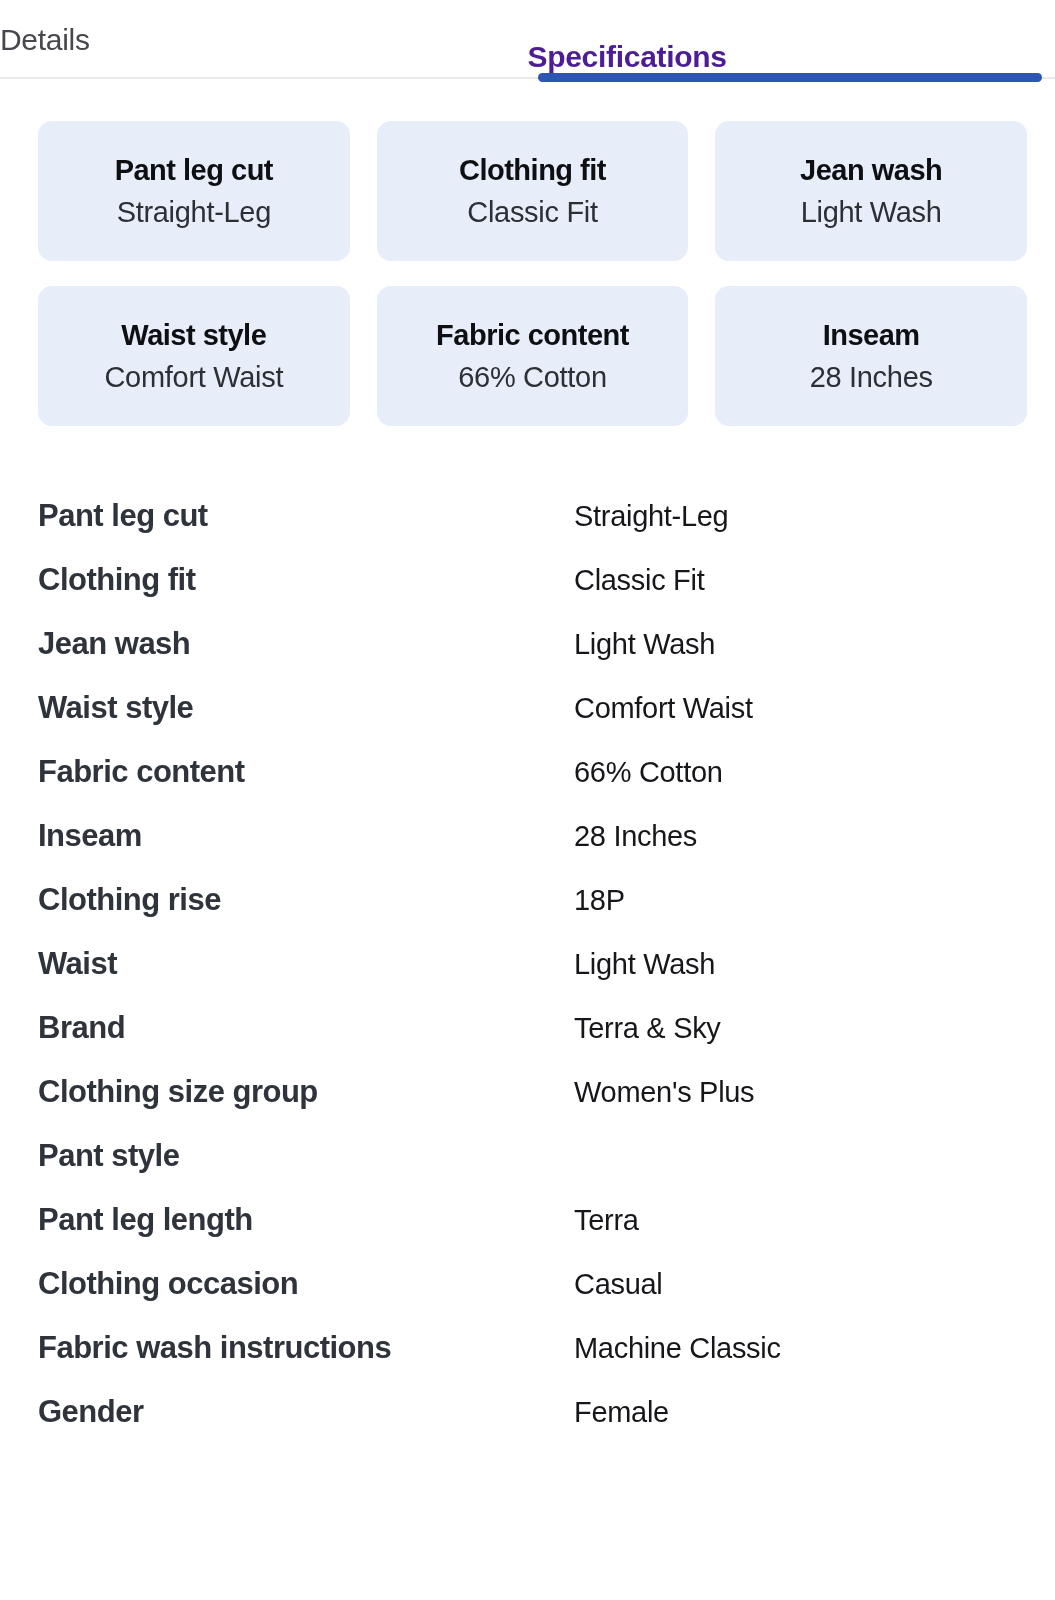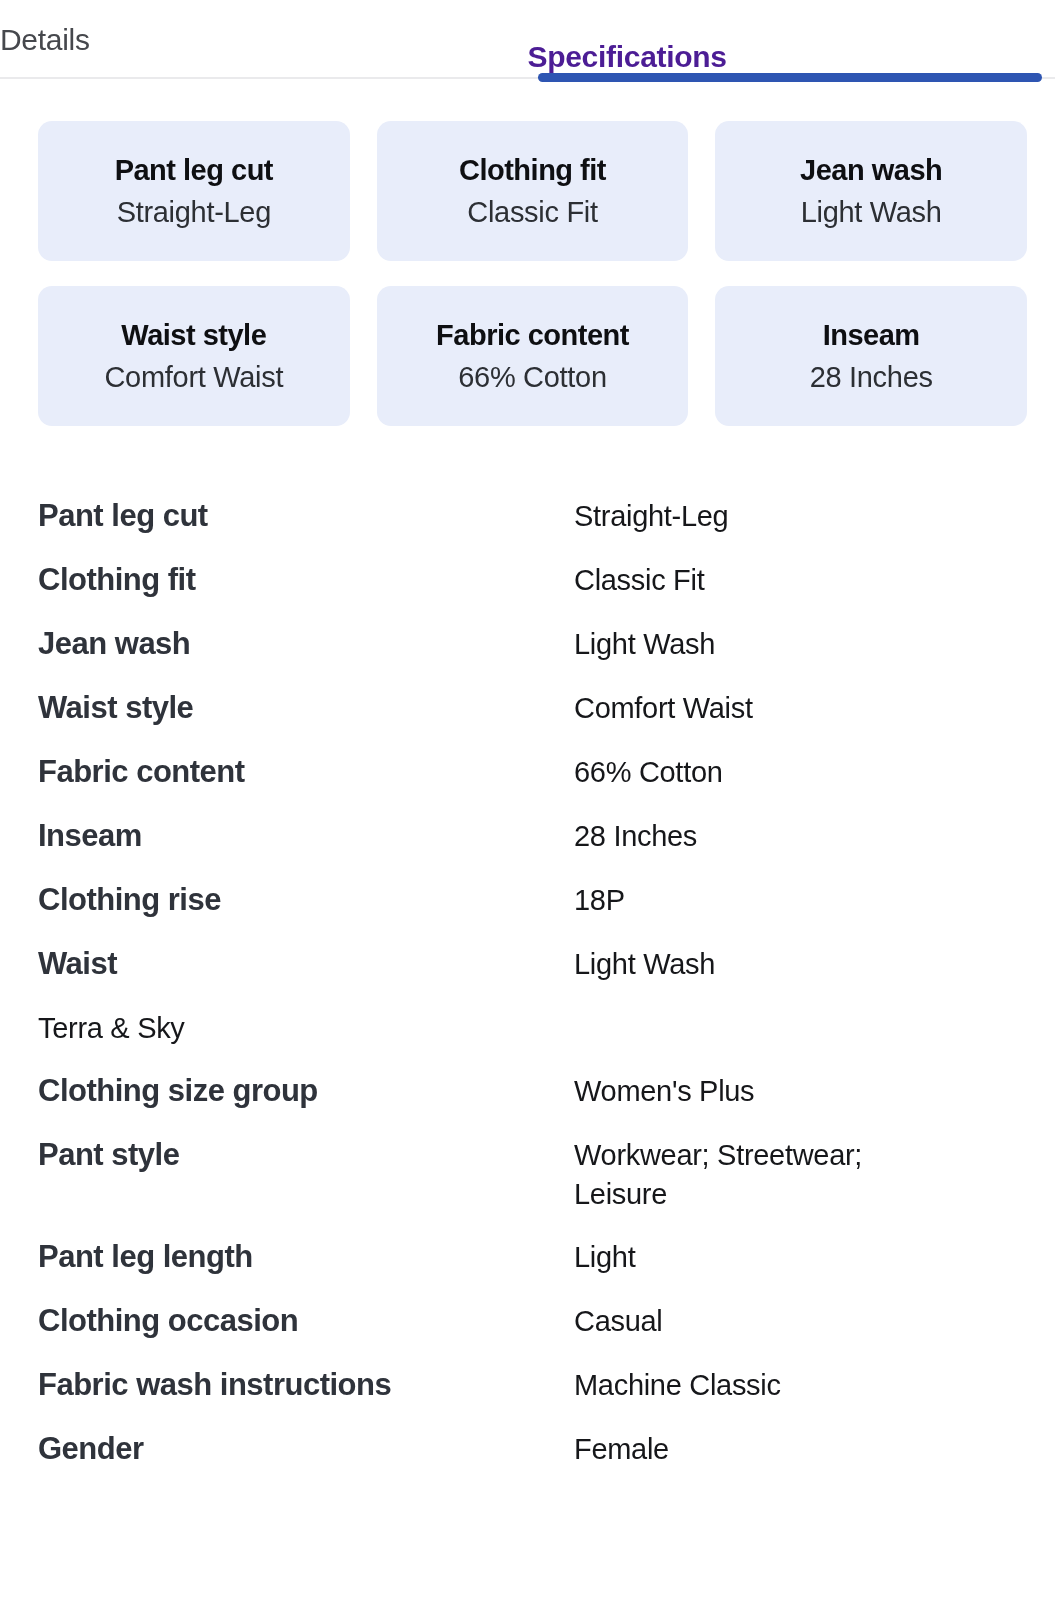--- a/index.html
+++ b/index.html
@@ -178,33 +178,33 @@
     </div>
     <div class="spec-row">
       <div class="spec-label">Clothing rise</div>
       <div class="spec-value">18P</div>
     </div>
     <div class="spec-row">
       <div class="spec-label">Waist</div>
       <div class="spec-value">Light Wash</div>
     </div>
     <div class="spec-row">
+      <div class="spec-label">Brand</div>
       <div class="spec-value">Terra &amp; Sky</div>
     </div>
     <div class="spec-row">
       <div class="spec-label">Clothing size group</div>
       <div class="spec-value">Women's Plus</div>
     </div>
     <div class="spec-row">
       <div class="spec-label">Pant style</div>
-      <div class="spec-value">Workwear; Streetwear; Leisure</div>
     </div>
     <div class="spec-row">
       <div class="spec-label">Pant leg length</div>
-      <div class="spec-value">Light</div>
+      <div class="spec-value">Terra</div>
     </div>
     <div class="spec-row">
       <div class="spec-label">Clothing occasion</div>
       <div class="spec-value">Casual</div>
     </div>
     <div class="spec-row">
       <div class="spec-label">Fabric wash instructions</div>
       <div class="spec-value">Machine Classic</div>
     </div>
     <div class="spec-row">

